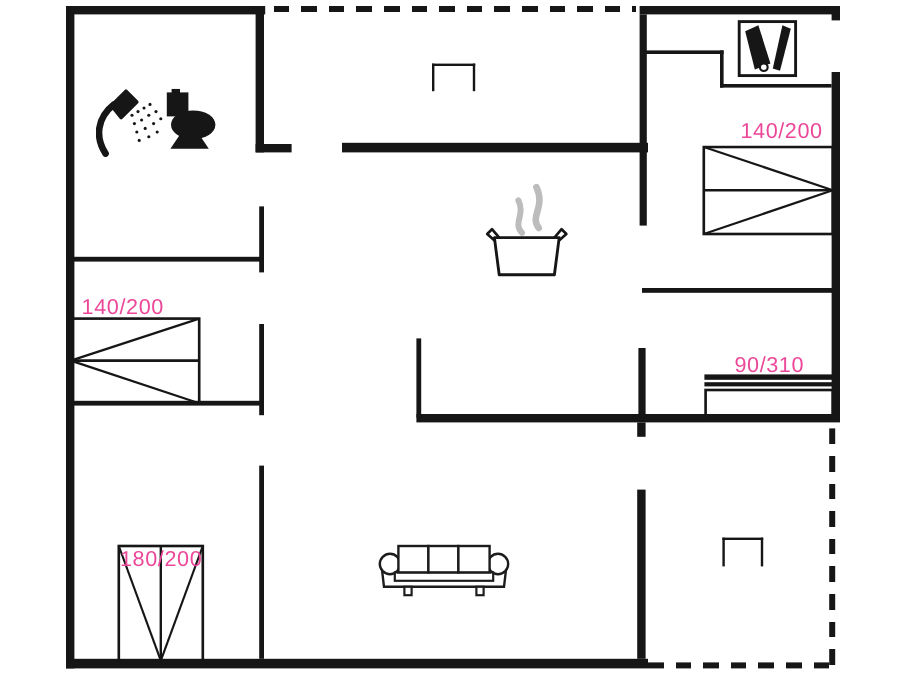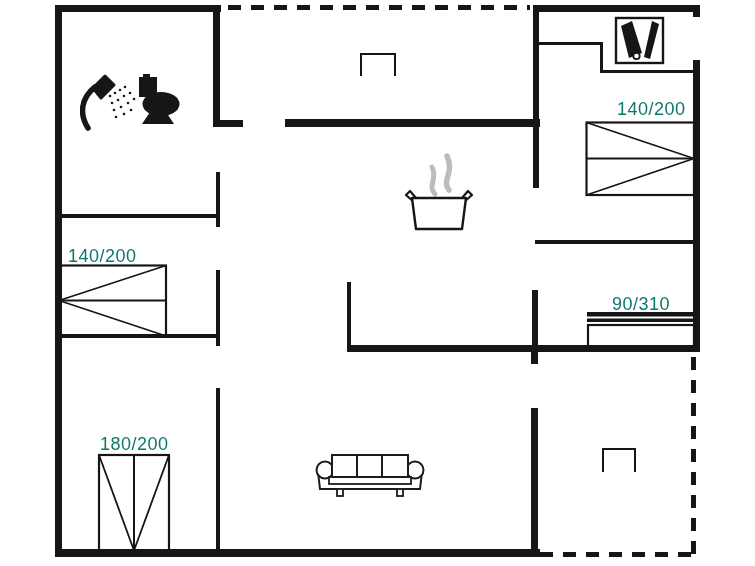--- a/index.html
+++ b/index.html
@@ -3,21 +3,21 @@
 <meta charset="utf-8">
 <style>
   html,body{margin:0;padding:0;background:#fff;}
   .plan{
     position:relative;width:755px;height:566px;background:#fff;overflow:hidden;
     font-family:"Liberation Sans", sans-serif;
   }
   .w{position:absolute;background:#161616;}
   .dash-h{position:absolute;background:repeating-linear-gradient(90deg,#161616 0 13px,transparent 13px 23px);}
   .dash-v{position:absolute;background:repeating-linear-gradient(180deg,#161616 0 13px,transparent 13px 23px);}
-  .lbl{position:absolute;color:#0f766e;font-size:18px;letter-spacing:0.5px;white-space:nowrap;}
+  .lbl{position:absolute;color:#ec4899;font-size:18px;letter-spacing:0.5px;white-space:nowrap;}
   .sym{position:absolute;}
   .openrect{position:absolute;border:2.5px solid #161616;border-bottom:none;background:transparent;}
   .region{position:absolute;background:transparent;}
 </style>
 </head>
 <body>
 
 <div class="plan">
 
   <div class="region" style="left:62px;top:12px;width:151px;height:202px;"></div>
@@ -84,21 +84,21 @@
     <rect x="3" y="15" width="106" height="21.5" fill="none" stroke="#161616" stroke-width="2.2"></rect>
   </svg>
   <div class="lbl" style="left:612px;top:294px;">90/310</div>
 
   <svg class="sym" style="left:97px;top:453px;" width="74" height="99" viewBox="0 0 74 99">
     <rect x="2" y="2" width="70" height="95.5" fill="none" stroke="#161616" stroke-width="2.2"></rect>
     <line x1="37" y1="2" x2="37" y2="97.5" stroke="#161616" stroke-width="2"></line>
     <line x1="2" y1="2" x2="37" y2="97.5" stroke="#161616" stroke-width="1.8"></line>
     <line x1="72" y1="2" x2="37" y2="97.5" stroke="#161616" stroke-width="1.8"></line>
   </svg>
-  <div class="lbl" style="left:100px;top:434px;">180/200</div>
+  <div class="lbl" style="left:100px;top:456px;">180/200</div>
 
   <svg class="sym" style="left:315px;top:450px;" width="110" height="50" viewBox="0 0 110 50">
     <path d="M3,22 L5,39 H105 L107,22" fill="none" stroke="#1c1c1c" stroke-width="2"></path>
     <rect x="22" y="39" width="6" height="7" fill="#fff" stroke="#1c1c1c" stroke-width="1.8"></rect>
     <rect x="82" y="39" width="6" height="7" fill="#fff" stroke="#1c1c1c" stroke-width="1.8"></rect>
     <circle cx="10" cy="20" r="8.5" fill="#fff" stroke="#1c1c1c" stroke-width="2"></circle>
     <circle cx="100" cy="20" r="8.5" fill="#fff" stroke="#1c1c1c" stroke-width="2"></circle>
     <rect x="14" y="27" width="82" height="7" fill="#fff" stroke="#1c1c1c" stroke-width="1.8"></rect>
     <rect x="17" y="5" width="25" height="22" fill="#fff" stroke="#1c1c1c" stroke-width="2"></rect>
     <rect x="42" y="5" width="25" height="22" fill="#fff" stroke="#1c1c1c" stroke-width="2"></rect>

